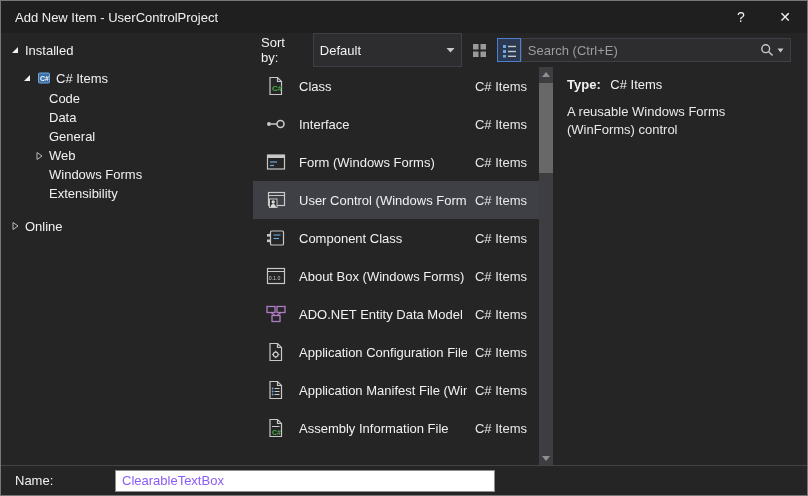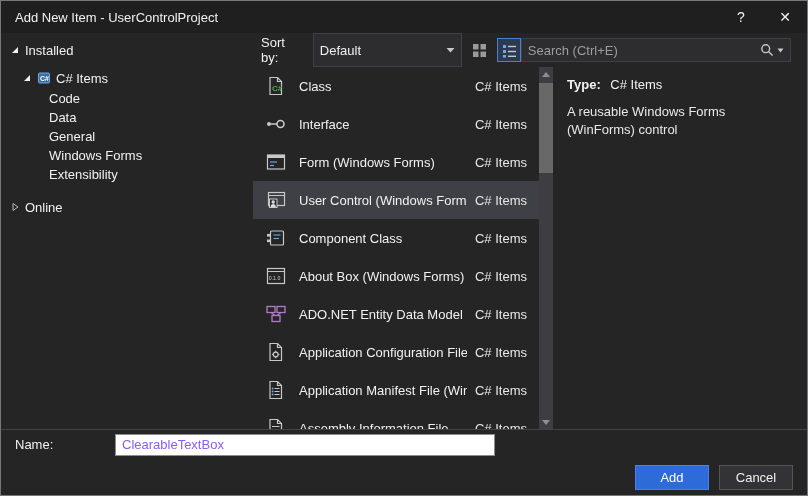--- a/index.html
+++ b/index.html
@@ -150,20 +150,28 @@
       </div>
       <div class="tree-row" style="padding-left:48px">
         <span>Code</span>
       </div>
       <div class="tree-row" style="padding-left:48px">
         <span>Data</span>
       </div>
       <div class="tree-row" style="padding-left:48px">
         <span>General</span>
       </div>
+      <div class="tree-row" style="padding-left:32px">
+        <span class="arrow">
+          <svg width="10" height="10" viewBox="0 0 10 10">
+              <polygon points="3,1.5 8,5 3,8.5" fill="none" stroke="#B8B8B8" stroke-width="1"></polygon>
+            </svg>
+        </span>
+        <span>Web</span>
+      </div>
       <div class="tree-row" style="padding-left:48px">
         <span>Windows Forms</span>
       </div>
       <div class="tree-row" style="padding-left:48px">
         <span>Extensibility</span>
       </div>
       <div class="tree-row tall gap-top-12" style="padding-left:8px">
         <span class="arrow">
           <svg width="10" height="10" viewBox="0 0 10 10">
               <polygon points="3,1.5 8,5 3,8.5" fill="none" stroke="#B8B8B8" stroke-width="1"></polygon>
@@ -390,18 +398,14 @@
 
       </div>
     </div>
   </div>
 
   <div class="name-row">
     <span class="name-label">Name:</span>
     <input type="text" class="name-input" value="ClearableTextBox" style="">
   </div>
 
-  <div class="footer">
-    <div class="btn btn-add">Add</div>
-    <div class="btn btn-cancel">Cancel</div>
-  </div>
 
 </div>
 
 </body></html>

